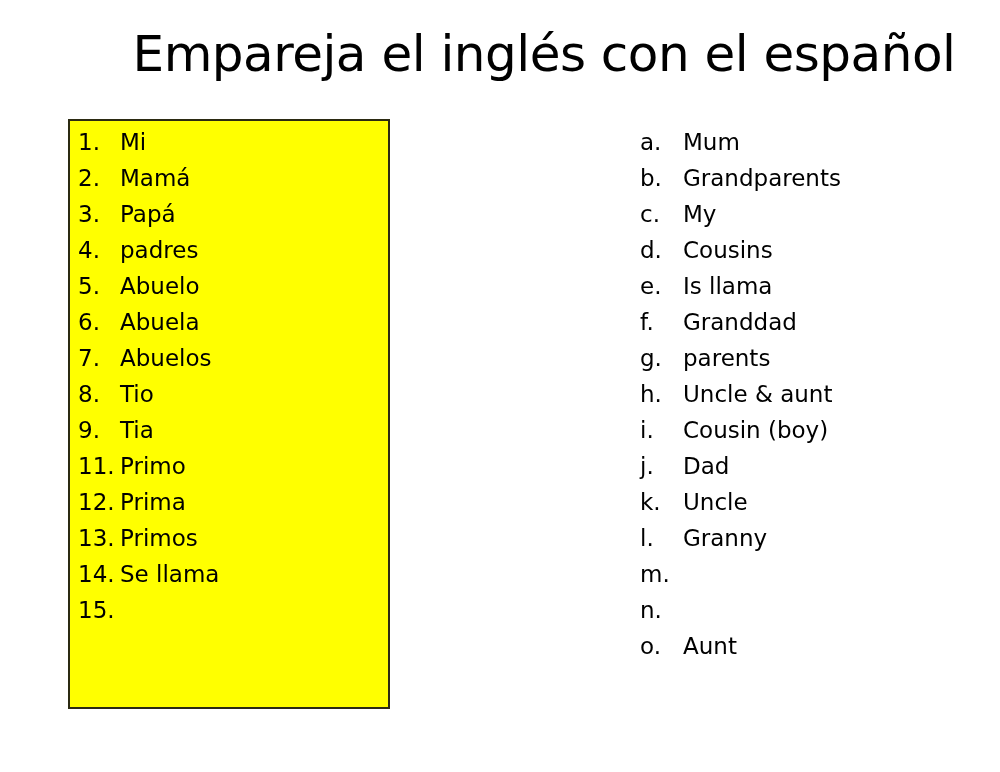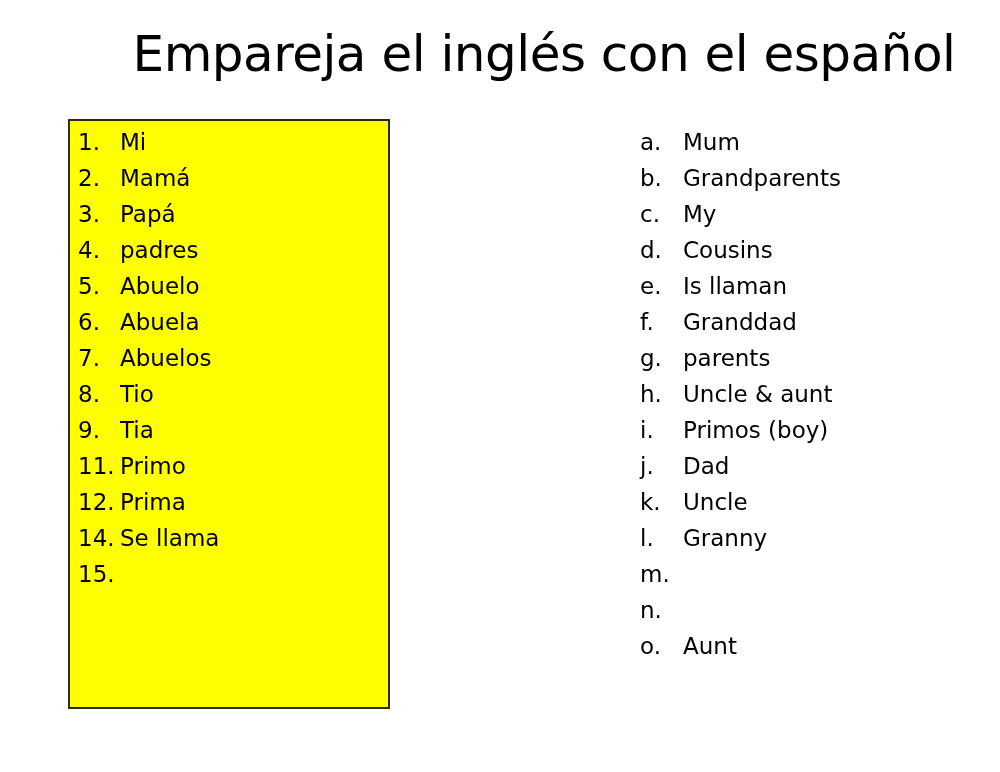--- a/index.html
+++ b/index.html
@@ -149,20 +149,24 @@
       </li>
       <li class="match-item">
         <span class="marker">11.</span>
         <span class="item-text">Primo</span>
       </li>
       <li class="match-item">
         <span class="marker">12.</span>
         <span class="item-text">Prima</span>
       </li>
       <li class="match-item">
+        <span class="marker">13.</span>
+        <span class="item-text">Primos</span>
+      </li>
+      <li class="match-item">
         <span class="marker">14.</span>
         <span class="item-text">Se llama</span>
       </li>
       <li class="match-item">
         <span class="marker">15.</span>
       </li>
     </ul>
 
   <ul id="english-list" class="match-list">
       <li class="match-item">
@@ -176,37 +180,37 @@
       <li class="match-item">
         <span class="marker">c.</span>
         <span class="item-text">My</span>
       </li>
       <li class="match-item">
         <span class="marker">d.</span>
         <span class="item-text">Cousins</span>
       </li>
       <li class="match-item">
         <span class="marker">e.</span>
-        <span class="item-text">Is llaman</span>
+        <span class="item-text">Is llama</span>
       </li>
       <li class="match-item">
         <span class="marker">f.</span>
         <span class="item-text">Granddad</span>
       </li>
       <li class="match-item">
         <span class="marker">g.</span>
         <span class="item-text">parents</span>
       </li>
       <li class="match-item">
         <span class="marker">h.</span>
         <span class="item-text">Uncle &amp; aunt</span>
       </li>
       <li class="match-item">
         <span class="marker">i.</span>
-        <span class="item-text">Primos (boy)</span>
+        <span class="item-text">Cousin (boy)</span>
       </li>
       <li class="match-item">
         <span class="marker">j.</span>
         <span class="item-text">Dad</span>
       </li>
       <li class="match-item">
         <span class="marker">k.</span>
         <span class="item-text">Uncle</span>
       </li>
       <li class="match-item">

